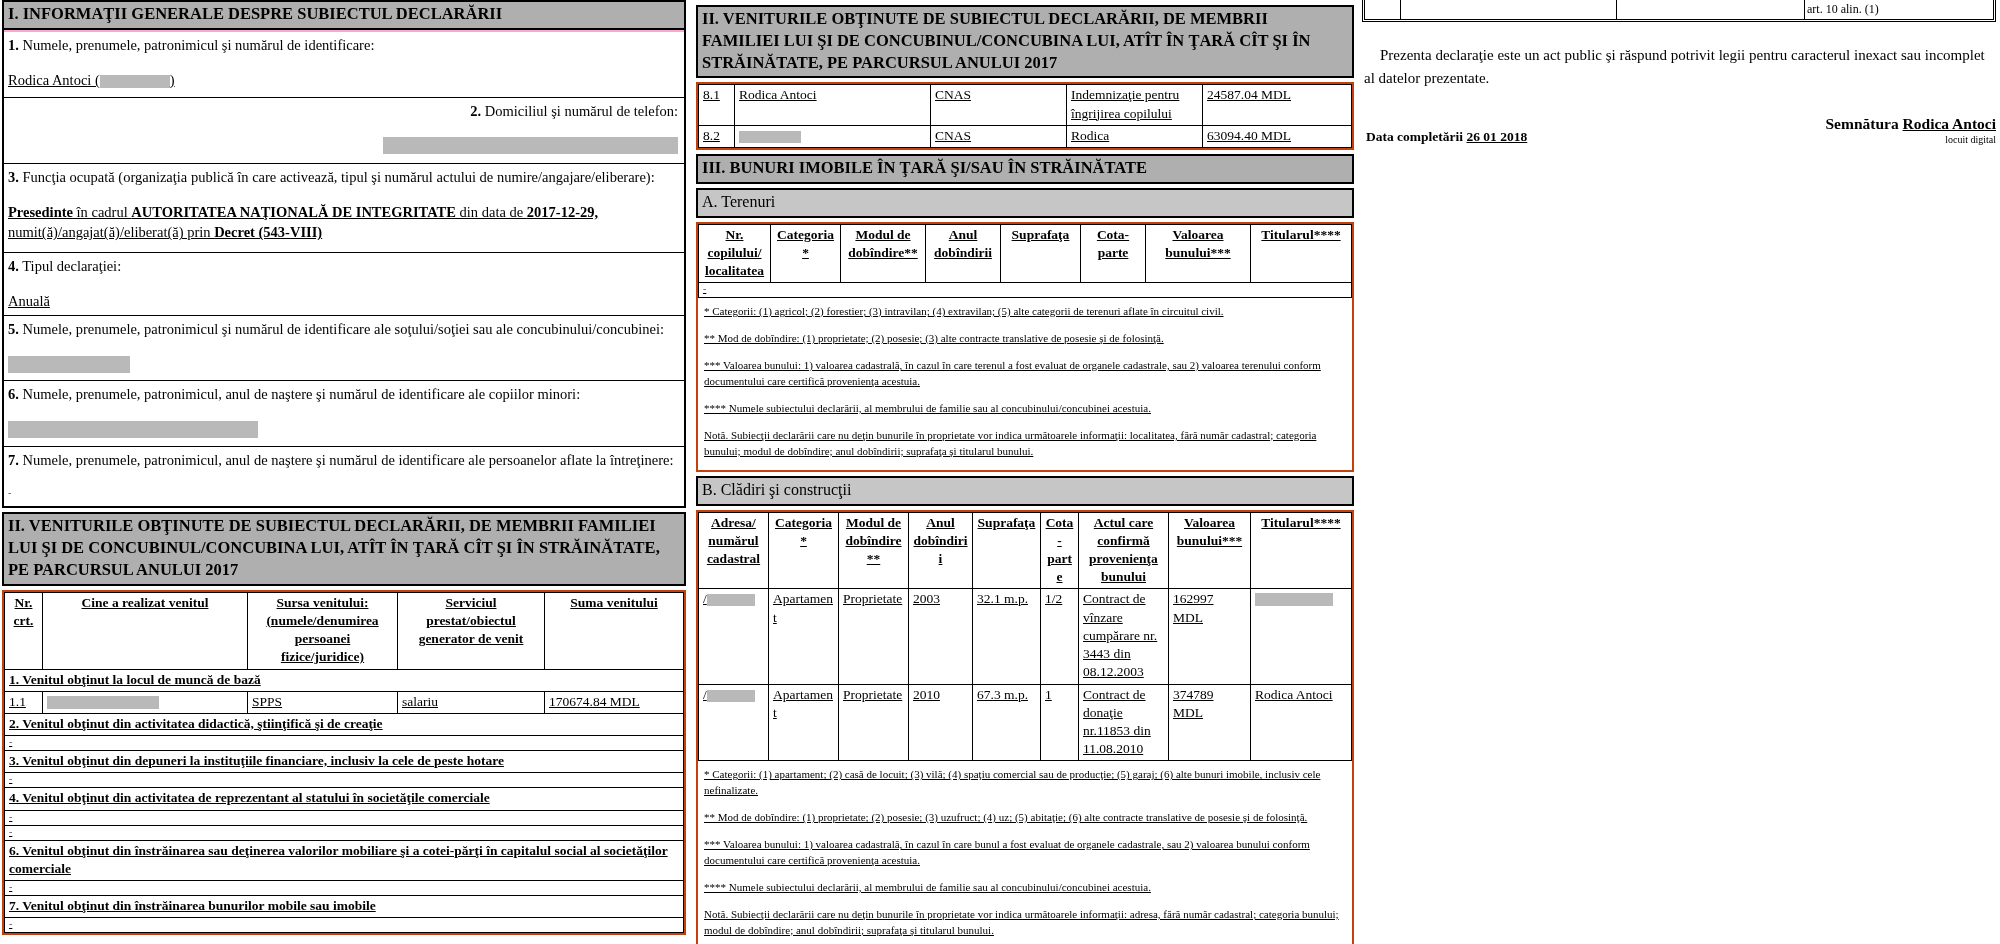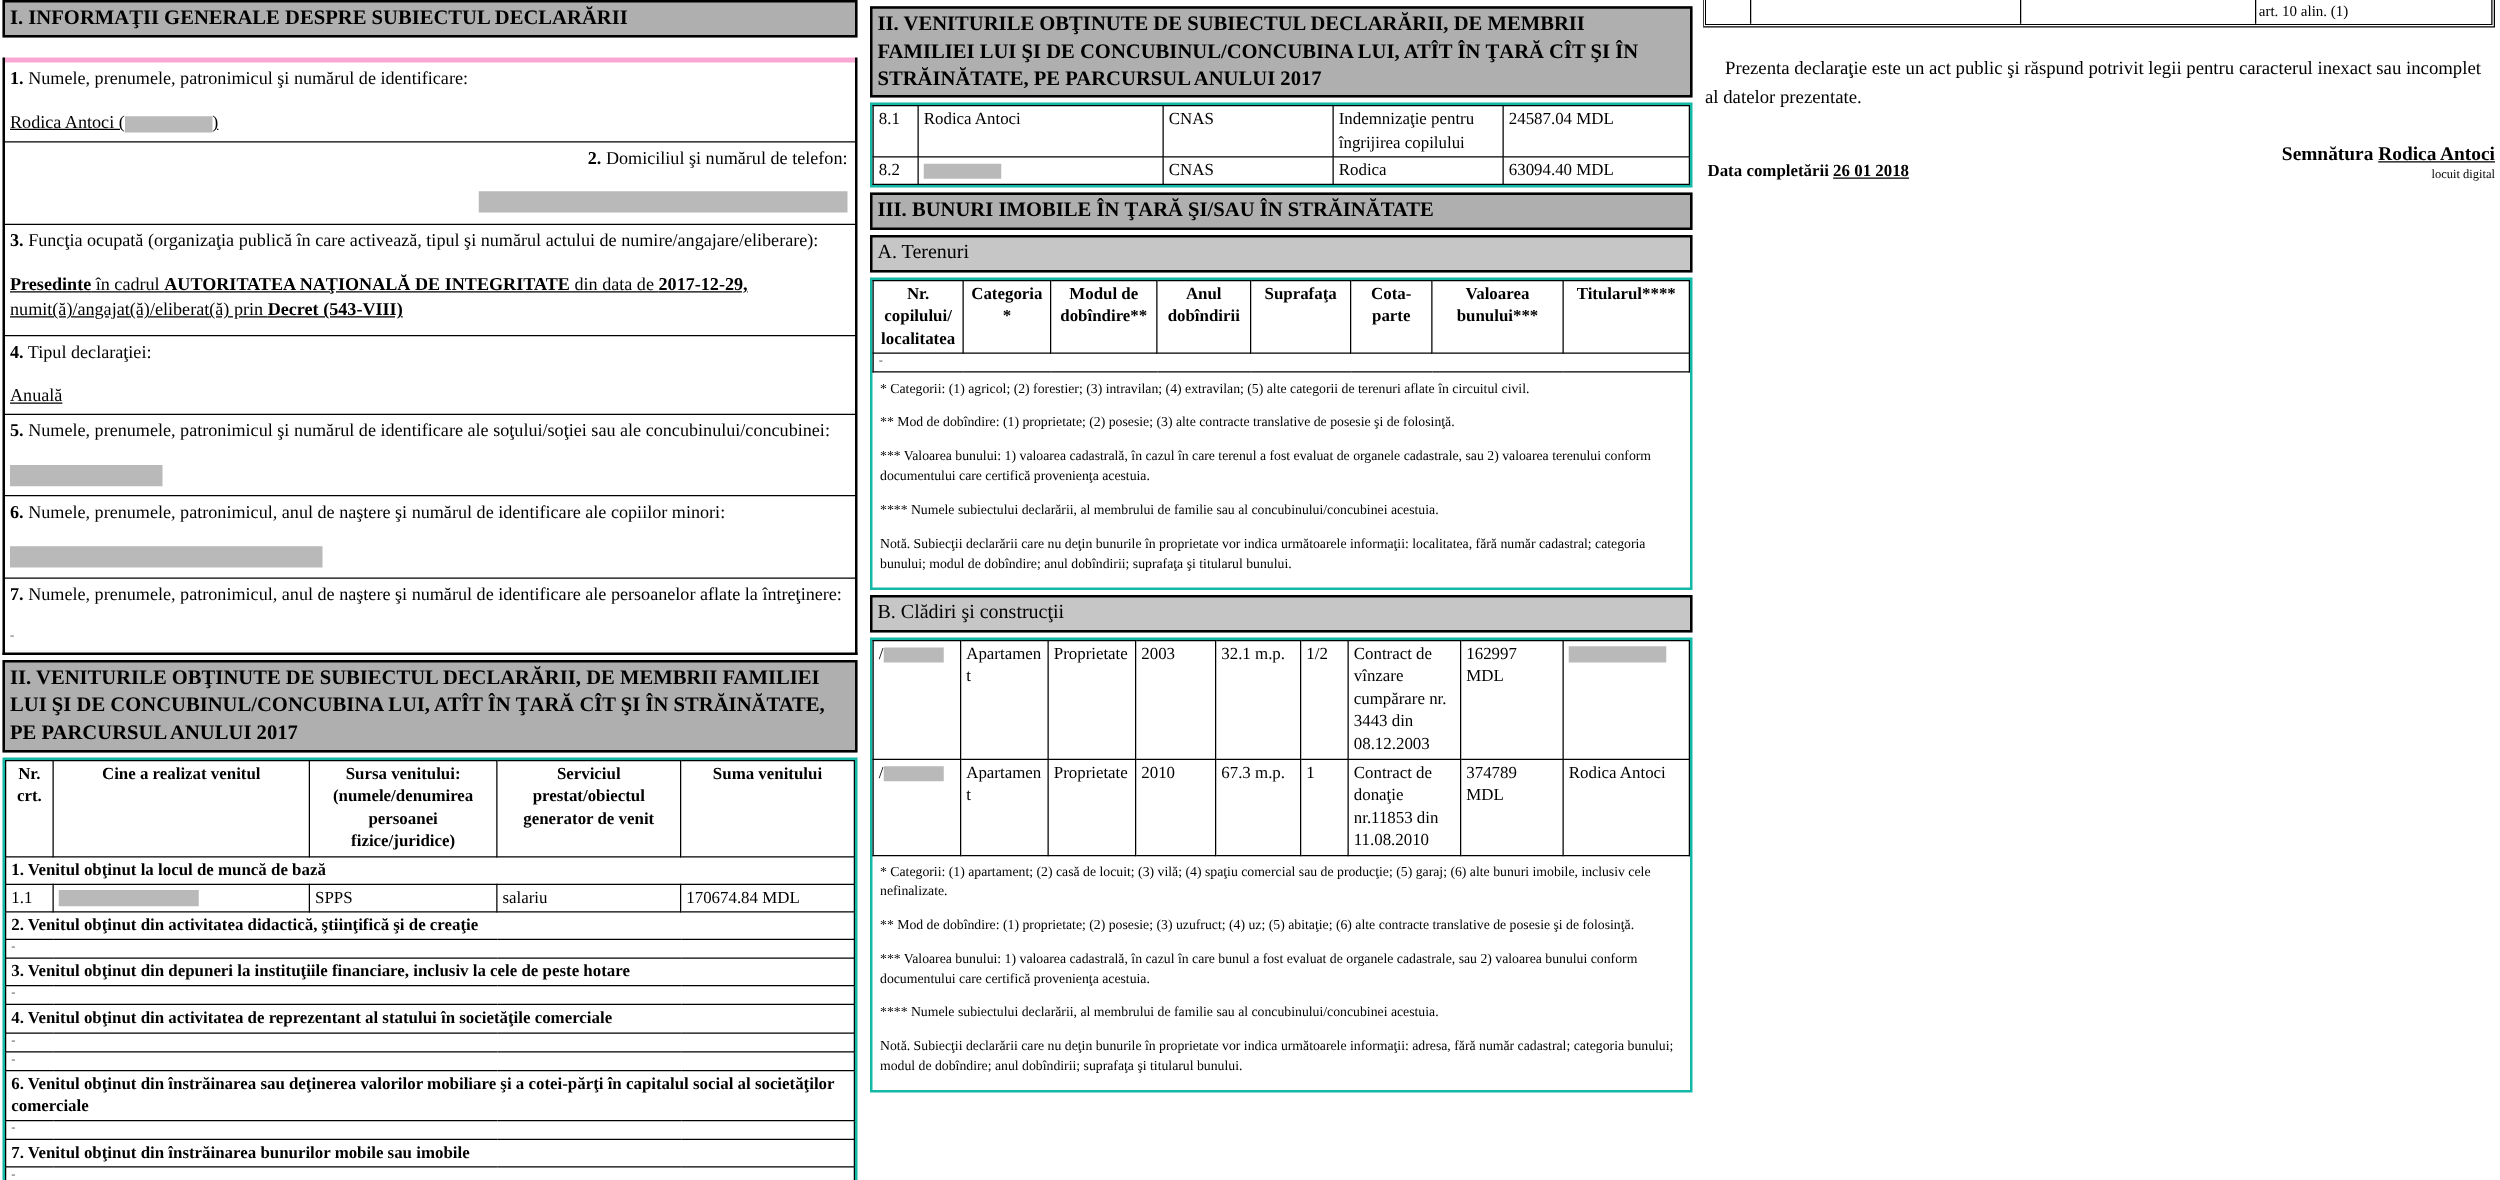--- a/index.html
+++ b/index.html
@@ -12,31 +12,31 @@
 
   
   .sec-h{background:#afafaf;border:2px solid #000;font-weight:bold;font-size:16.5px;
          line-height:1.32;padding:1px 6px 3px 4px;}
   .sub-h{background:#c6c6c6;border:2px solid #000;font-size:16px;line-height:1.3;
          padding:2px 6px 3px 4px;margin-top:4px;}
 
   
   .qa-box{border:2px solid #000;border-top:none;}
   .q-row{border-top:1px solid #000;padding:3px 6px 4px 4px;font-size:14.5px;line-height:1.4;box-sizing:border-box;}
-  .q-row:first-child{border-top:4px solid #f9a8d4;margin-top:16px;}
+  .q-row:first-child{border-top:2px solid #f9a8d4;}
   .q-num{font-weight:bold;}
   .ans{text-decoration:underline;}
   .ans-line{margin-top:15px;}
   .bold{font-weight:bold;}
 
   
   .redact{display:inline-block;background:#b9b9b9;vertical-align:text-bottom;}
 
   
-  .boxed{border:2px solid #14b8a6;margin-top:4px;}
+  .boxed{border:2px solid #c2410c;margin-top:4px;text-decoration:underline;}
   table{border-collapse:collapse;width:100%;table-layout:fixed;}
   th,td{border:1px solid #000;vertical-align:top;padding:1px 4px 2px 4px;
         font-size:13.5px;line-height:1.35;overflow:hidden;word-wrap:break-word;}
   th{font-weight:bold;text-align:center;}
   td{text-align:left;}
   .cat-row td{font-weight:bold;}
   .empty-row td{font-size:10px;color:#555;height:11px;line-height:1;padding-top:1px;}
   .notes{padding:6px 8px 8px 6px;}
   .notes p{margin:0 0 11px 0;font-size:11px;line-height:1.45;}
   .notes p:last-child{margin-bottom:2px;}
@@ -263,20 +263,31 @@
             <col style="width:70px">
             <col style="width:70px">
             <col style="width:64px">
             <col style="width:68px">
             <col style="width:38px">
             <col style="width:90px">
             <col style="width:82px">
             <col>
           </colgroup>
         <tbody>
+            <tr>
+          <th>Adresa/ numărul cadastral</th>
+          <th>Categoria*</th>
+          <th>Modul de dobîndire**</th>
+          <th>Anul dobîndirii</th>
+          <th>Suprafaţa</th>
+          <th>Cota-parte</th>
+          <th>Actul care confirmă provenienţa bunului</th>
+          <th>Valoarea bunului***</th>
+          <th>Titularul****</th>
+        </tr>
         <tr>
           <td><span>/</span><span class="redact" style="width:48px;height:12px;"></span></td>
           <td>Apartament</td>
           <td>Proprietate</td>
           <td>2003</td>
           <td>32.1 m.p.</td>
           <td>1/2</td>
           <td>Contract de vînzare cumpărare nr. 3443 din 08.12.2003</td>
           <td>162997 MDL</td>
           <td><span class="redact" style="width:78px;height:13px;"></span></td>

